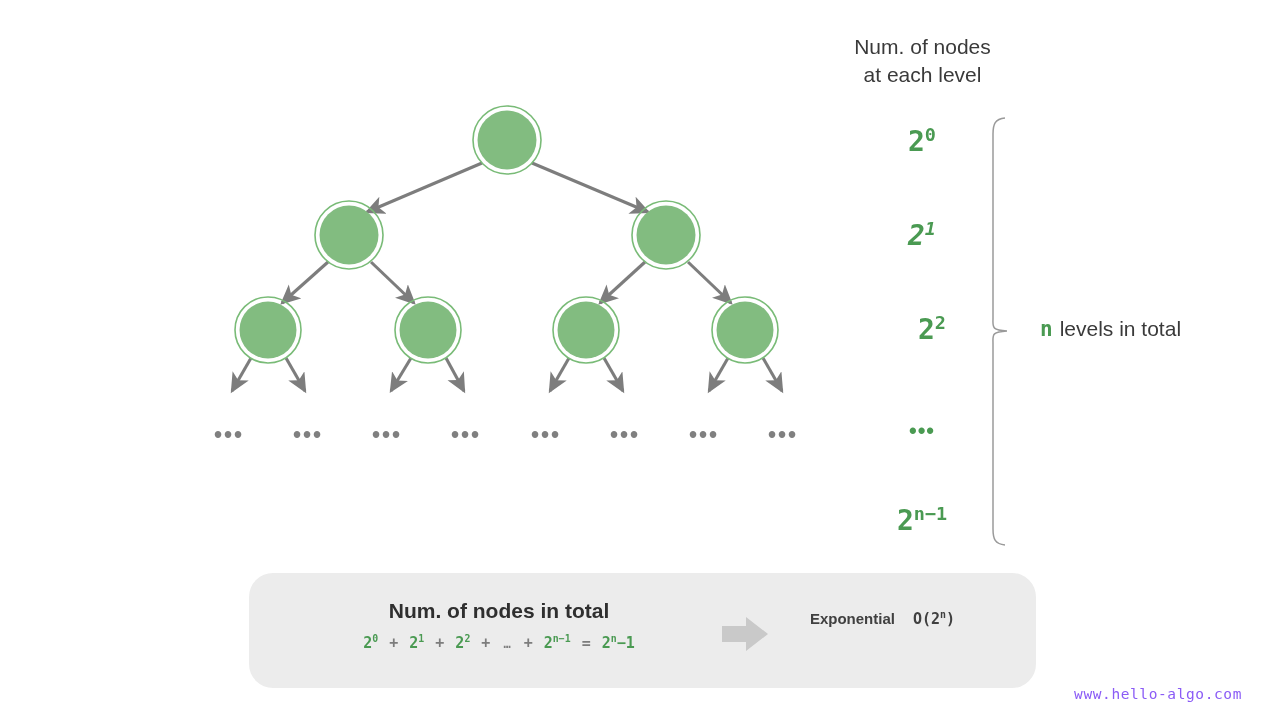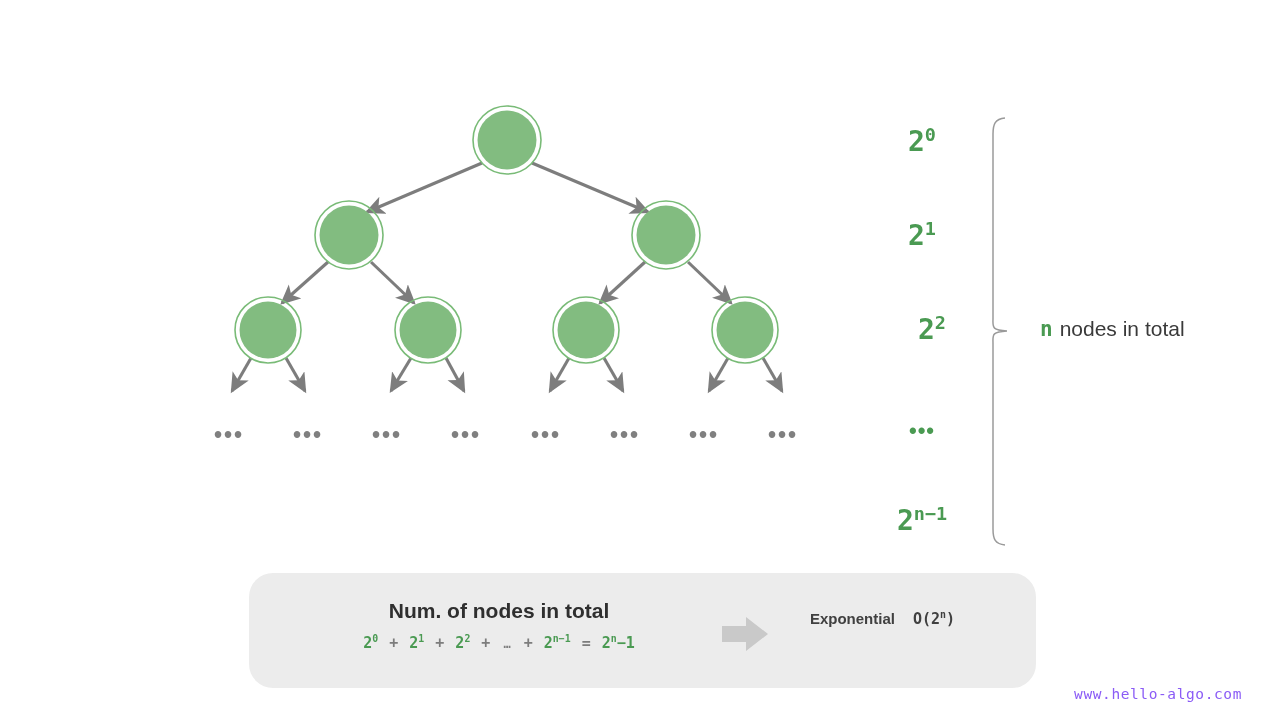--- a/index.html
+++ b/index.html
@@ -222,39 +222,43 @@
       <path d="M1005,118
                C 995,119 993,124 993,134
                L 993,318
                C 993,327 991,330 1007,331
                C 991,332 993,335 993,344
                L 993,529
                C 993,539 995,544 1005,545" fill="none" stroke="#9a9a9a" stroke-width="1.5"></path>
     </g>
   </svg>
 
+  <div class="caption-head">
+    <div>Num. of nodes</div>
+    <div>at each level</div>
+  </div>
 
   <div class="level-label" style="left:862px; top:125px;">
     <span>2</span><sup>0</sup>
   </div>
-  <div class="level-label" style="left:862px; top:219px;">
+  <div class="level-label" style="left:862px; top:219px;font-style:italic;">
     <span>2</span><sup>1</sup>
   </div>
   <div class="level-label" style="left:872px; top:313px;">
     <span>2</span><sup>2</sup>
   </div>
   <div class="level-label dots" style="left:862px; top:418px;">
     <span>•••</span>
   </div>
   <div class="level-label" style="left:862px; top:504px;">
     <span>2</span><sup>n−1</sup>
   </div>
 
   <div class="levels-total">
-    <span class="nsym">n</span><span>nodes in total</span>
+    <span class="nsym">n</span><span>levels in total</span>
   </div>
 
   <div class="tree-dots" style="left:229px; top:435px;">•••</div>
   <div class="tree-dots" style="left:308px; top:435px;">•••</div>
   <div class="tree-dots" style="left:387px; top:435px;">•••</div>
   <div class="tree-dots" style="left:466px; top:435px;">•••</div>
   <div class="tree-dots" style="left:546px; top:435px;">•••</div>
   <div class="tree-dots" style="left:625px; top:435px;">•••</div>
   <div class="tree-dots" style="left:704px; top:435px;">•••</div>
   <div class="tree-dots" style="left:783px; top:435px;">•••</div>

